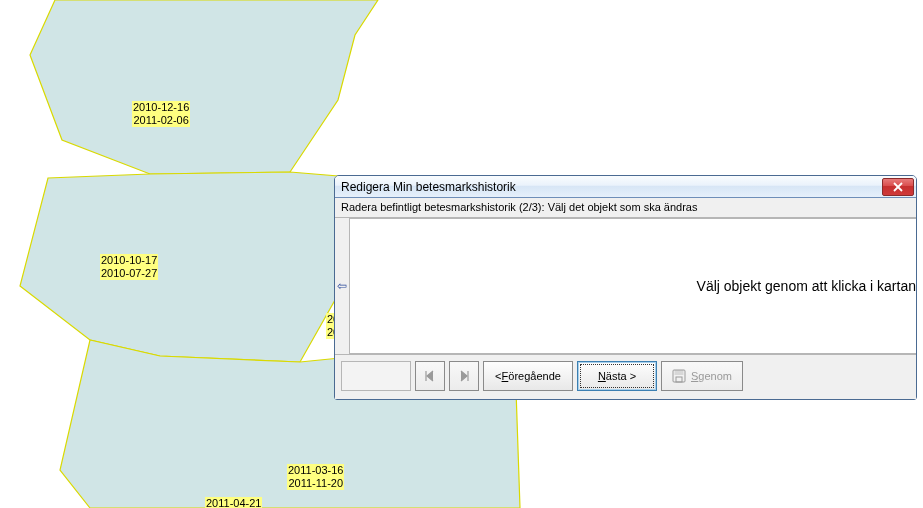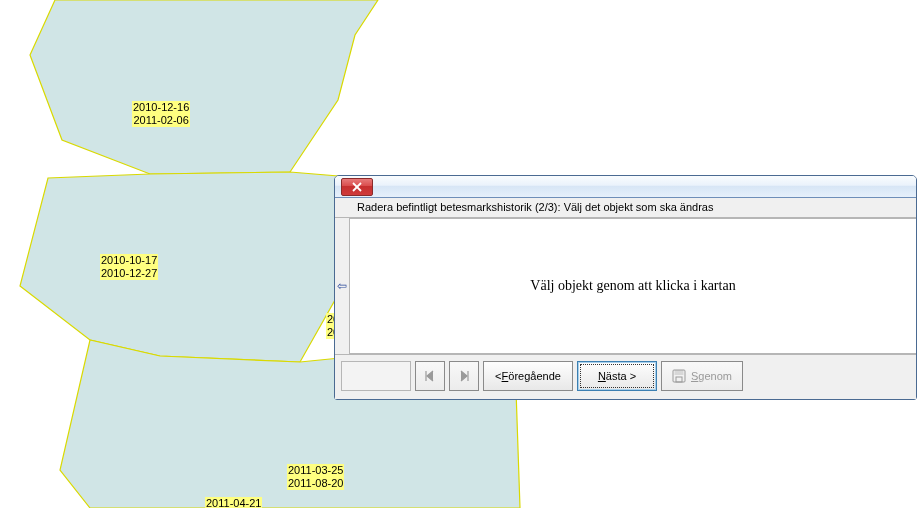--- a/index.html
+++ b/index.html
@@ -73,21 +73,21 @@
     border: 1px solid #8a2b2b;
     border-radius: 2px;
     background: linear-gradient(to bottom, #e77a7a 0%, #d94b4b 45%, #c62f2f 46%, #cf3a3a 100%);
     display: flex;
     align-items: center;
     justify-content: center;
     cursor: pointer;
   }
   .close-btn svg { display:block; }
   .subtitle-bar {
-    padding: 3px 6px 4px 22px;
+    padding: 3px 6px 4px 6px;
     font-size: 11px;
     color: #000;
     border-bottom: 1px solid #b6b6b6;
     background: #f0f0f0;
   }
   .content-area {
     display: flex;
     align-items: stretch;
     background: #f0f0f0;
   }
@@ -107,25 +107,24 @@
   }
   .msg-panel {
     flex: 1 1 auto;
     height: 136px;
     background: #ffffff;
     border: 1px solid #b6b6b6;
     border-right: none;
     margin: 0;
     display: flex;
     align-items: center;
-    justify-content: center;
+    justify-content: flex-end;
     font-size: 14px;
     color: #000;
     box-sizing: border-box;
-    font-family: Liberation Serif, serif;
   }
   .button-bar {
     border-top: 1px solid #b6b6b6;
     background: #f0f0f0;
     padding: 6px 6px 8px 6px;
     display: flex;
     align-items: stretch;
     gap: 4px;
   }
   .spacer-cell {
@@ -182,37 +181,38 @@
     <polygon class="parcel" points="338,176 512,176 515,360 340,358 335,300"></polygon>
     <polygon class="parcel" points="160,356 300,362 340,358 515,360 520,508 90,508 60,470 90,340"></polygon>
   </svg>
 
   <div class="date-label" style="left:132px; top:101px;">
     <span>2010-12-16</span><br>
     <span>2011-02-06</span>
   </div>
   <div class="date-label" style="left:100px; top:254px;text-decoration:underline;">
     <span>2010-10-17</span><br>
-    <span>2010-12-27</span>
+    <span>2010-07-27</span>
   </div>
   <div class="date-label" style="left:326px; top:313px;">
     <span>2011</span><br>
     <span>2011</span>
   </div>
   <div class="date-label" style="left:287px; top:464px;">
-    <span>2011-03-25</span><br>
-    <span>2011-08-20</span>
+    <span>2011-03-16</span><br>
+    <span>2011-11-20</span>
   </div>
   <div class="date-label" style="left:205px; top:497px;">
     <span>2011-04-21</span>
   </div>
 </div>
 
 <div class="dialog">
   <div class="titlebar">
+    <div class="title">Redigera Min betesmarkshistorik</div>
     <div class="close-btn">
       <svg width="10" height="10" viewBox="0 0 10 10">
         <line x1="1" y1="1" x2="9" y2="9" stroke="#fff" stroke-width="1.8"></line>
         <line x1="9" y1="1" x2="1" y2="9" stroke="#fff" stroke-width="1.8"></line>
       </svg>
     </div>
   </div>
   <div class="subtitle-bar">Radera befintligt betesmarkshistorik (2/3): Välj det objekt som ska ändras</div>
   <div class="content-area">
     <div class="left-rail">

